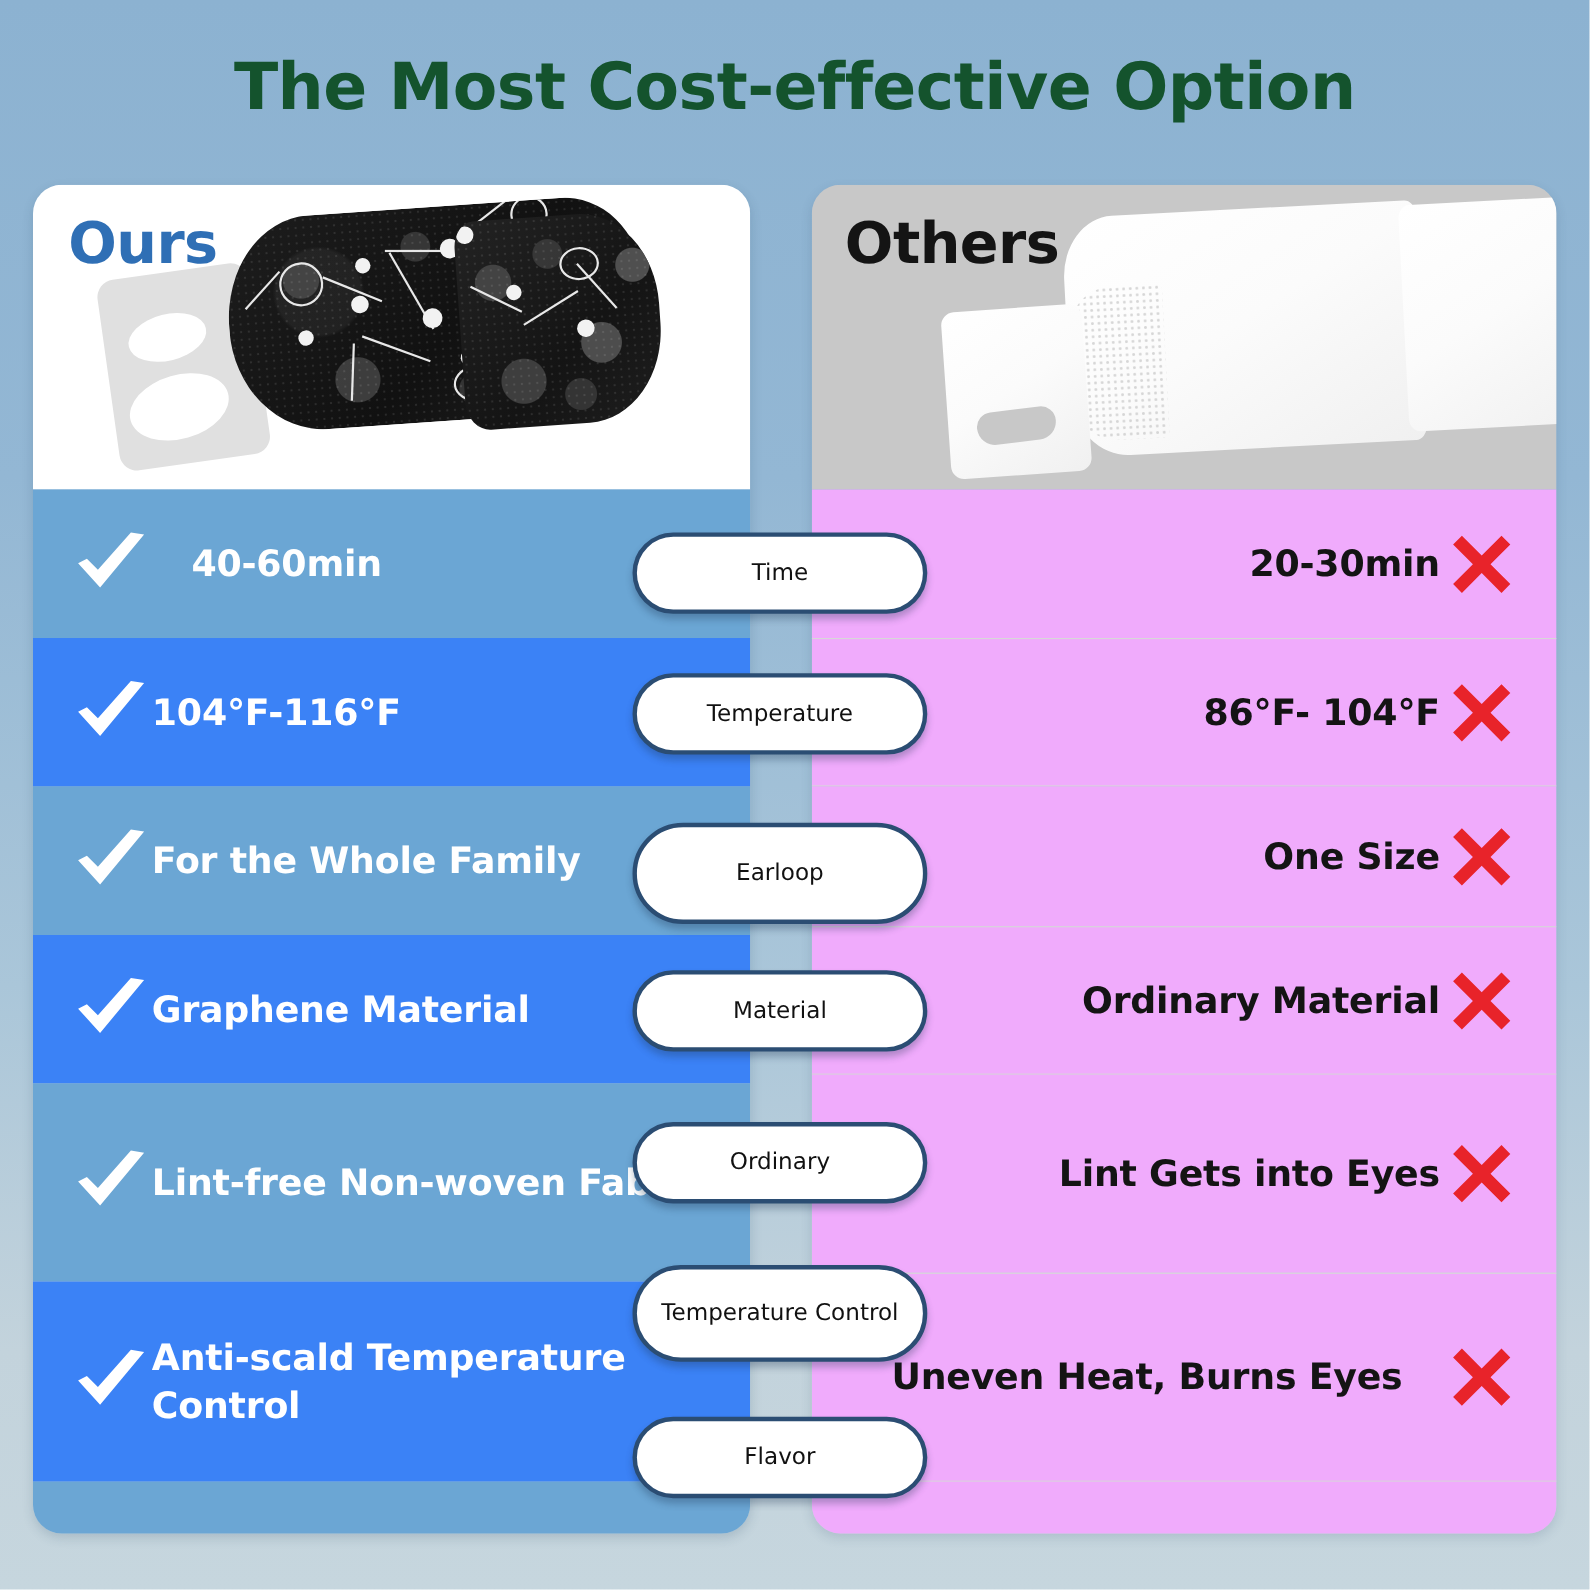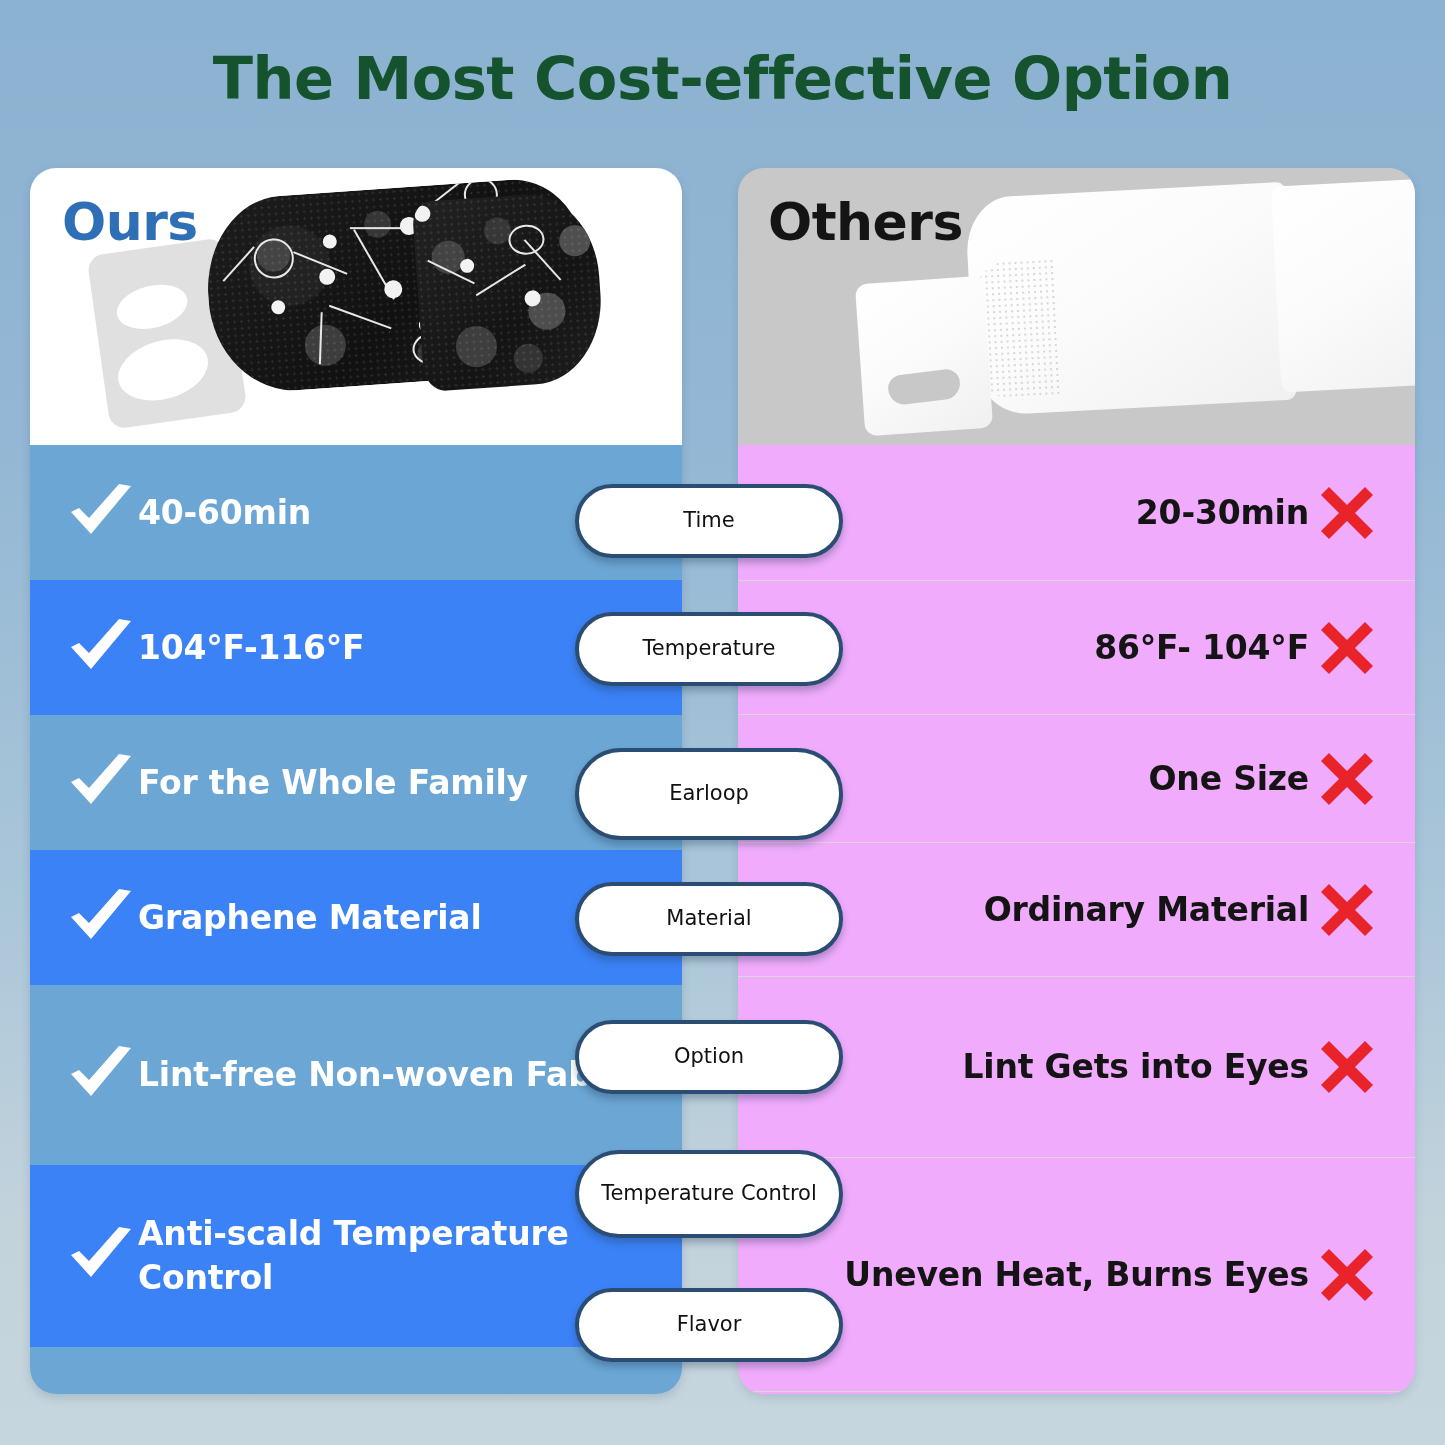--- a/index.html
+++ b/index.html
@@ -353,21 +353,21 @@
           <div class="bond" style="left:110px;top:44px;width:54px;transform:rotate(52deg);"></div>
           <div class="node" style="left:2px;top:4px;width:16px;height:16px;"></div>
           <div class="node" style="left:44px;top:60px;width:14px;height:14px;"></div>
           <div class="node" style="left:106px;top:96px;width:16px;height:16px;"></div>
         </div>
       </div>
     </div>
 
     <div class="rows" id="ours-rows">
 
-      <div class="row alt-a" style="height:135px;">
+      <div class="row alt-a" style="height:135px;gap:36px;">
         <div class="check-icon">
           <svg width="68" height="62" viewBox="0 0 68 62">
               <path d="M4 30 L24 52 L64 4 L52 2 L22 36 L12 26 Z" fill="#ffffff"></path>
             </svg>
         </div>
         <div class="ours-text">40-60min</div>
       </div>
 
       <div class="row alt-b" style="height:135px;">
         <div class="check-icon">
@@ -475,21 +475,21 @@
 
       <div class="row alt-a" style="height:180px;">
         <div class="others-text">Lint Gets into Eyes</div>
         <div class="cross-icon">
           <svg width="58" height="58" viewBox="0 0 58 58">
               <path d="M11 3 L29 21 L47 3 L55 11 L37 29 L55 47 L47 55 L29 37 L11 55 L3 47 L21 29 L3 11 Z" fill="#e8232a"></path>
             </svg>
         </div>
       </div>
 
-      <div class="row alt-b" style="height:235px;">
+      <div class="row alt-b" style="height:190px;gap:34px;">
         <div class="others-text">Uneven Heat, Burns Eyes</div>
         <div class="cross-icon">
           <svg width="58" height="58" viewBox="0 0 58 58">
               <path d="M11 3 L29 21 L47 3 L55 11 L37 29 L55 47 L47 55 L29 37 L11 55 L3 47 L21 29 L3 11 Z" fill="#e8232a"></path>
             </svg>
         </div>
       </div>
 
       <div class="row alt-a" style="height:182px;">
         
@@ -498,16 +498,16 @@
 
     </div>
   </div>
 </div>
 
 <div id="pill-column">
   <div class="pill" style="top:316px;height:74px;">Time</div>
   <div class="pill" style="top:444px;height:74px;">Temperature</div>
   <div class="pill" style="top:580px;height:92px;">Earloop</div>
   <div class="pill" style="top:714px;height:74px;">Material</div>
-  <div class="pill" style="top:852px;height:74px;">Option</div>
+  <div class="pill" style="top:852px;height:74px;">Ordinary</div>
   <div class="pill" style="top:982px;height:88px;">Temperature Control</div>
   <div class="pill" style="top:1120px;height:74px;">Flavor</div>
 </div>
 
 </body></html>

